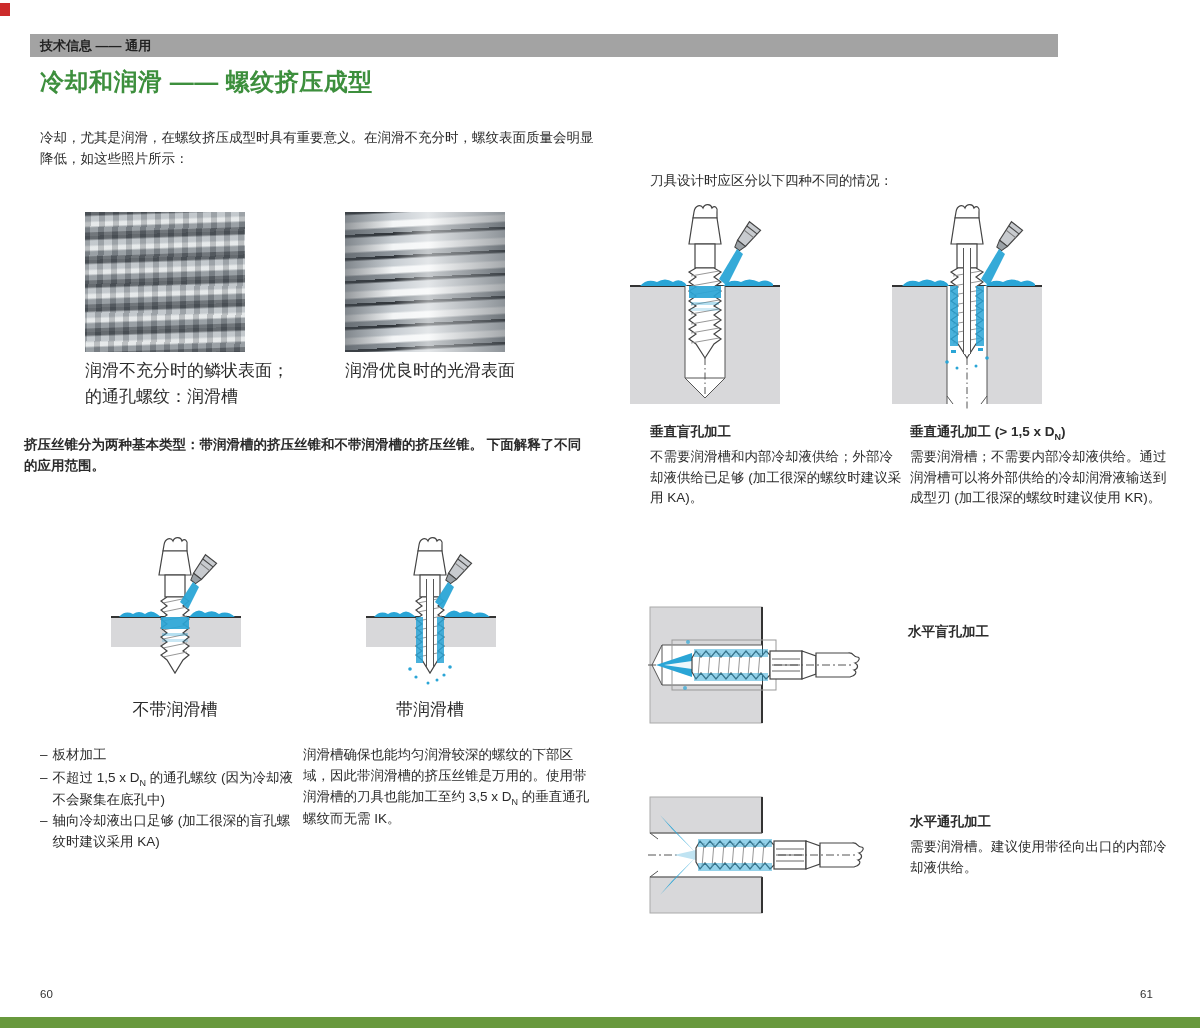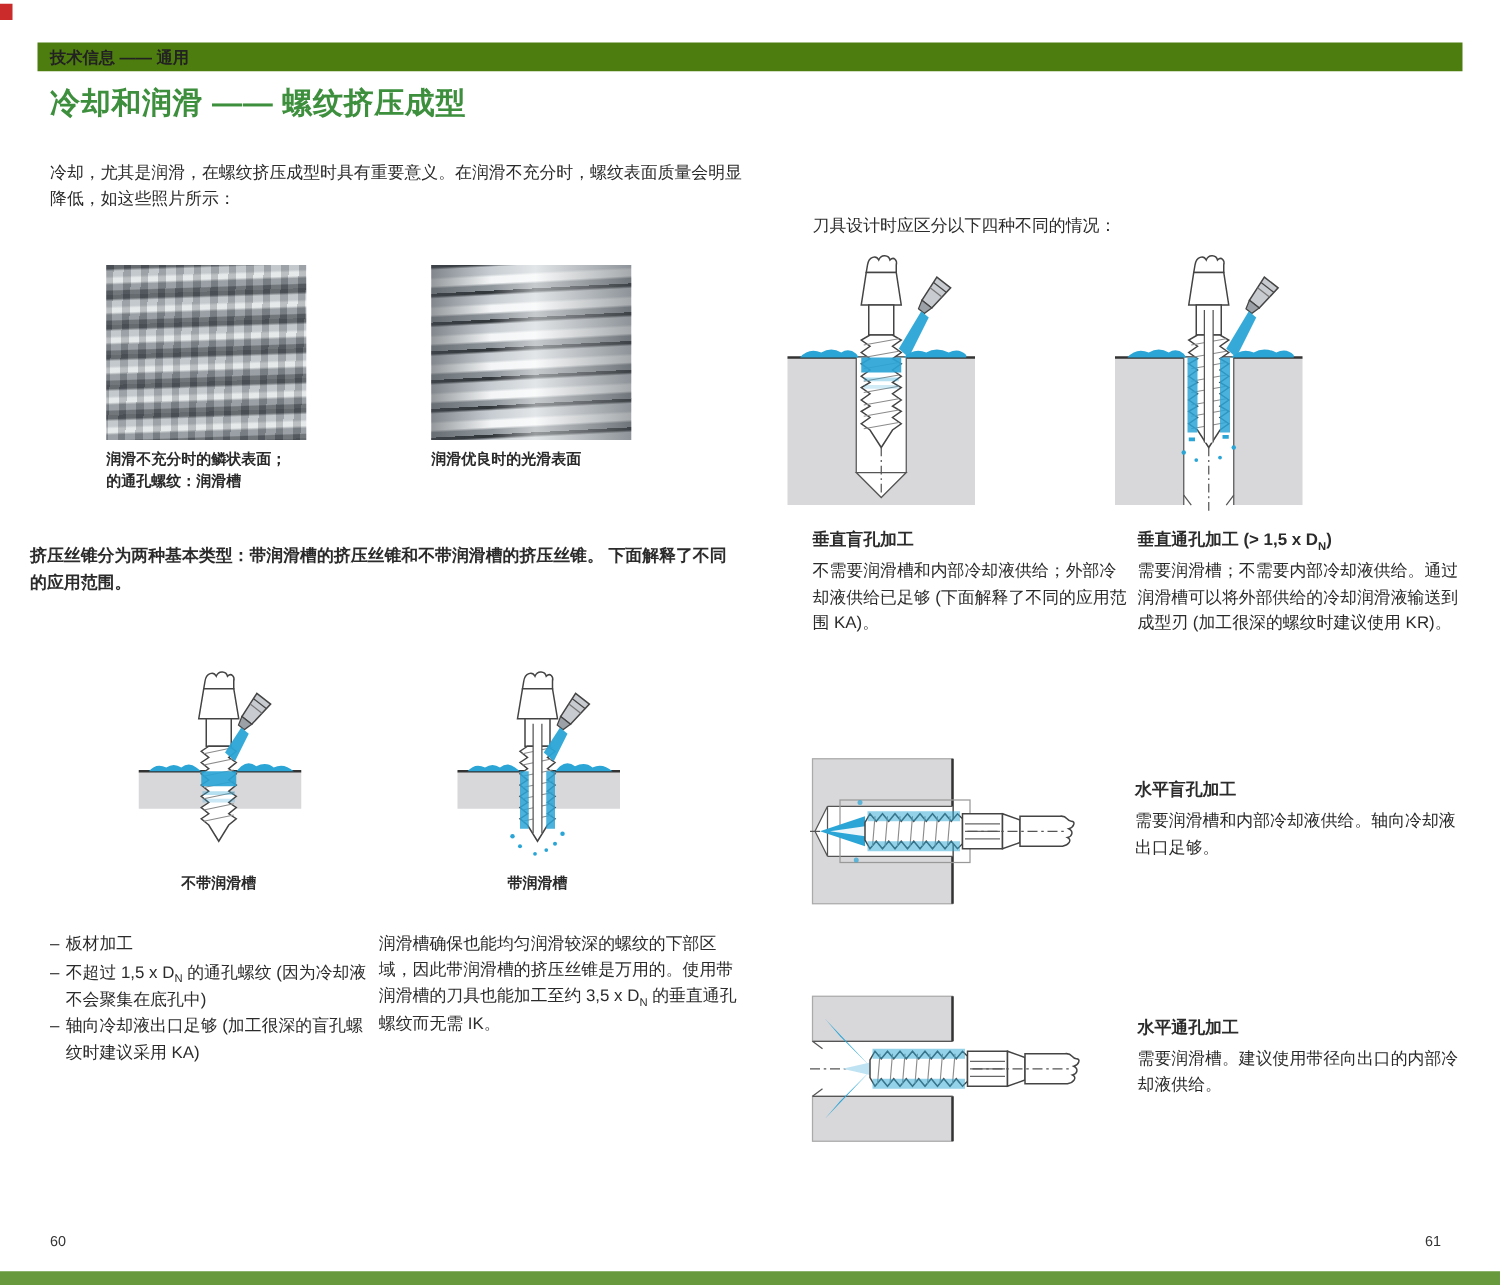--- a/index.html
+++ b/index.html
@@ -1,24 +1,24 @@
 <!DOCTYPE html>
 <html><head>
 <meta charset="utf-8">
 <style>
   html,body{margin:0;padding:0;}
   body{width:1200px;height:1028px;position:relative;background:#fff;
        font-family:"Liberation Sans",sans-serif;color:#2b2b2b;overflow:hidden;}
   .abs{position:absolute;}
-  .hdr-bar{left:30px;top:34px;width:1140px;height:23px;background:#4d7c0f;
+  .hdr-bar{left:30px;top:34px;width:1028px;height:23px;background:#a3a3a3;
            display:flex;align-items:center;padding-left:10px;box-sizing:border-box;}
   .hdr-bar span{font-size:13px;font-weight:bold;color:#222;}
   .page-title{left:40px;top:66px;font-size:24px;font-weight:bold;color:#3d8f3d;letter-spacing:.5px;}
   .body-txt{font-size:13.5px;line-height:1.55;color:#2b2b2b;}
-  .cap{font-size:12px;font-weight:bold;line-height:1.5;color:#2b2b2b;}
+  .cap{font-size:17px;font-weight:normal;line-height:1.5;color:#2b2b2b;}
   sub{font-size:9px;}
   .photo{width:160px;height:140px;}
   .photo1{background:
     repeating-linear-gradient(92deg, rgba(90,95,100,.30) 0 6px, rgba(232,235,236,.22) 6px 14px),
     repeating-linear-gradient(178deg, #41474d 0 3px, #b9bfc4 5px 9px, #e6e9ea 11px 14px, #848b91 16px 20px, #50565c 21px 24px);}
   .photo2{background:
     linear-gradient(90deg, rgba(70,76,82,.55), rgba(255,255,255,0) 30%, rgba(255,255,255,.5) 52%, rgba(70,76,82,.45)),
     repeating-linear-gradient(177deg, #31363b 0 2px, #c7cdd2 4px 10px, #f3f5f6 12px 17px, #8f969c 19px 23px);}
   .li{display:flex;gap:5px;}
   .li .dash{flex:0 0 auto;}
@@ -223,21 +223,21 @@
     <polygon points="-7,0 7,0 5,22 -5,22" fill="#c8cbcf" stroke="#444" stroke-width="1.2"></polygon>
     <line x1="-6.4" y1="5" x2="6.4" y2="5" stroke="#444"></line>
     <line x1="-6" y1="10" x2="6" y2="10" stroke="#777"></line>
     <polygon points="-5,22 5,22 3,29 -3,29" fill="#9ba1a6" stroke="#444"></polygon>
   </g>
   <polygon points="122,51 128,56 112,88 104,81" fill="#2aa5d6" opacity="0.95"></polygon>
 </svg>
 
 <div class="abs body-txt" style="left:650px;top:422px;width:252px;">
   <div class="case-title"><span>垂直盲孔加工</span><sub></sub><span></span></div>
-  <div>不需要润滑槽和内部冷却液供给；外部冷却液供给已足够 (下面解释了不同的应用范围 KA)。</div>
+  <div>不需要润滑槽和内部冷却液供给；外部冷却液供给已足够 (加工很深的螺纹时建议采用 KA)。</div>
 </div>
 <div class="abs body-txt" style="left:910px;top:422px;width:266px;">
   <div class="case-title"><span>垂直通孔加工 (&gt; 1,5 x D</span><sub>N</sub><span>)</span></div>
   <div>需要润滑槽；不需要内部冷却液供给。通过润滑槽可以将外部供给的冷却润滑液输送到成型刃 (加工很深的螺纹时建议使用 KR)。</div>
 </div>
 
 <svg class="abs" style="left:648px;top:605px;" width="230" height="120" viewBox="0 0 230 120">
   <rect x="2" y="2" width="112" height="116" fill="#d8d8da" stroke="#aaa" stroke-width="1"></rect>
   <line x1="114" y1="2" x2="114" y2="118" stroke="#333" stroke-width="2"></line>
   <rect x="14" y="40" width="100" height="40" fill="#fff"></rect>
@@ -266,21 +266,20 @@
   <line x1="124" y1="54" x2="152" y2="54" stroke="#666" stroke-width="1"></line>
   <line x1="124" y1="60" x2="152" y2="60" stroke="#666" stroke-width="1"></line>
   <line x1="124" y1="66" x2="152" y2="66" stroke="#666" stroke-width="1"></line>
   <polygon points="154,46 168,51 168,69 154,74" fill="#fff" stroke="#444" stroke-width="1.2"></polygon>
   <path d="M168,48 L200,48 C206,47 205,52 209,52 C213,52 211,57 207,58 C211,60 210,64 206,65 C210,67 207,71 202,72 L168,72 Z" fill="#fff" stroke="#444" stroke-width="1.2"></path>
   <line x1="126" y1="60" x2="204" y2="60" stroke="#555" stroke-width="1" stroke-dasharray="8 3 2 3"></line>
 </svg>
 
 <div class="abs body-txt" style="left:908px;top:622px;width:262px;">
   <div class="case-title"><span>水平盲孔加工</span><sub></sub><span></span></div>
-  <div>需要润滑槽和内部冷却液供给。轴向冷却液出口足够。</div>
 </div>
 
 <svg class="abs" style="left:648px;top:795px;" width="230" height="120" viewBox="0 0 230 120">
   <rect x="2" y="2" width="112" height="36" fill="#d8d8da" stroke="#aaa" stroke-width="1"></rect>
   <rect x="2" y="82" width="112" height="36" fill="#d8d8da" stroke="#aaa" stroke-width="1"></rect>
   <line x1="114" y1="2" x2="114" y2="38" stroke="#333" stroke-width="2"></line>
   <line x1="114" y1="82" x2="114" y2="118" stroke="#333" stroke-width="2"></line>
   <line x1="2" y1="38" x2="114" y2="38" stroke="#555" stroke-width="1"></line>
   <line x1="2" y1="82" x2="114" y2="82" stroke="#555" stroke-width="1"></line>
   <line x1="2" y1="38" x2="10" y2="44" stroke="#555" stroke-width="1"></line>

